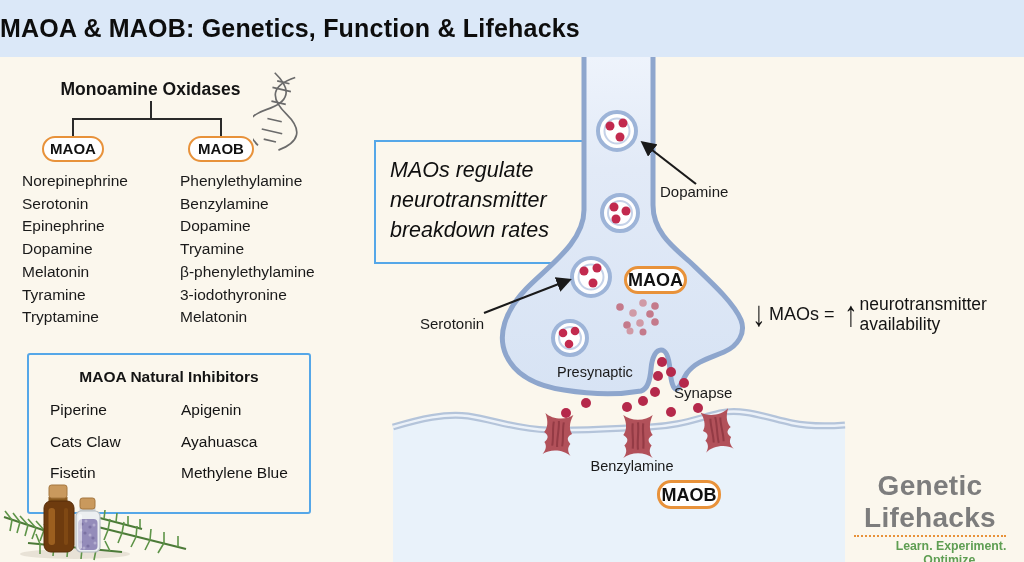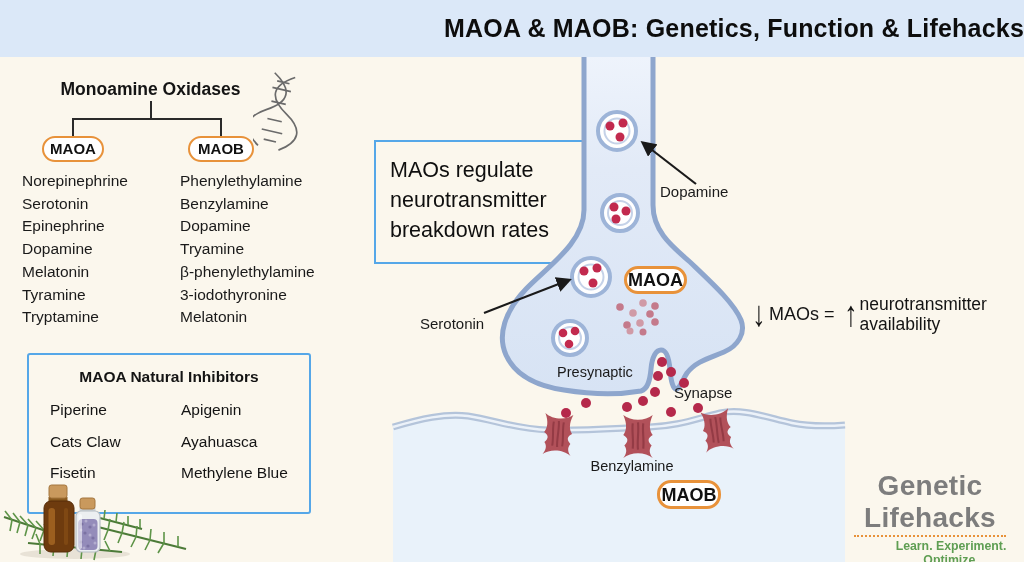--- a/index.html
+++ b/index.html
@@ -1,21 +1,21 @@
 <!DOCTYPE html>
 <html><head>
 <meta charset="utf-8">
 <style>
   html,body{margin:0;padding:0;}
   .canvas{position:relative;width:1024px;height:562px;background:#fbf7ed;overflow:hidden;
           font-family:"Liberation Sans",sans-serif;color:#141414;}
   .abs{position:absolute;}
   
   .title-band{position:absolute;left:0;top:0;width:1024px;height:57px;background:#dbe8f8;z-index:4;
-              display:flex;align-items:center;justify-content:flex-end;}
+              display:flex;align-items:center;justify-content:flex-start;}
   .title-band h1{margin:0;font-size:25px;font-weight:700;letter-spacing:.2px;color:#0d0d0d;}
   
   .under{z-index:1;}  .over{z-index:3;}  .topmost{z-index:4;}
   svg.diagram-layer{position:absolute;left:0;top:0;z-index:2;pointer-events:none;}
   
   .heading-monoamine{left:38px;top:79px;width:225px;text-align:center;font-size:17.5px;font-weight:700;}
   .tree-line{background:#2a2a2a;}
   .pill{background:#fff;border:2.5px solid #e8923a;border-radius:14px;text-align:center;
         font-weight:700;color:#111;box-sizing:border-box;}
   .pill-tree{font-size:15px;line-height:21px;}
@@ -24,21 +24,21 @@
   
   .inhibitors-box{left:27px;top:353px;width:284px;height:161px;border:2px solid #55a7e8;border-radius:3px;
                   background:#fbf7ed;box-sizing:border-box;}
   .inhibitors-box .box-heading{margin-top:13px;text-align:center;font-size:15.5px;font-weight:700;}
   .inh-col{position:absolute;top:45px;}
   .inh-col .li{font-size:15.5px;line-height:20px;margin-bottom:11.5px;}
   .inh-col1{left:21px;} .inh-col2{left:152px;}
   
   .mao-function-box{left:374px;top:140px;width:211px;height:124px;border:2px solid #55a7e8;background:#fbf7ed;
                     box-sizing:border-box;padding:13px 0 0 14px;}
-  .mao-function-box div{font-size:21.5px;line-height:30px;color:#0f0f0f;}
+  .mao-function-box div{font-size:21.5px;line-height:30px;color:#0f0f0f;font-style:italic;}
   .warrior-box{left:792px;top:70px;width:214px;height:161px;border:2px solid #55a7e8;background:#fbf7ed;
                box-sizing:border-box;}
   .warrior-title{margin-top:9px;text-align:center;font-size:20.5px;font-weight:700;
                  text-decoration:underline;text-underline-offset:4px;}
   .warrior-body{margin:9px 12px 0 17px;font-size:17px;line-height:20.5px;}
   .b{font-weight:700;}
   
   .equation{left:750px;top:294px;display:flex;align-items:center;}
   .eq-arrow{font-size:36px;font-weight:600;line-height:36px;transform:scaleX(.75);}
   .eq-left{font-size:18px;margin:0 7px 0 1px;}

